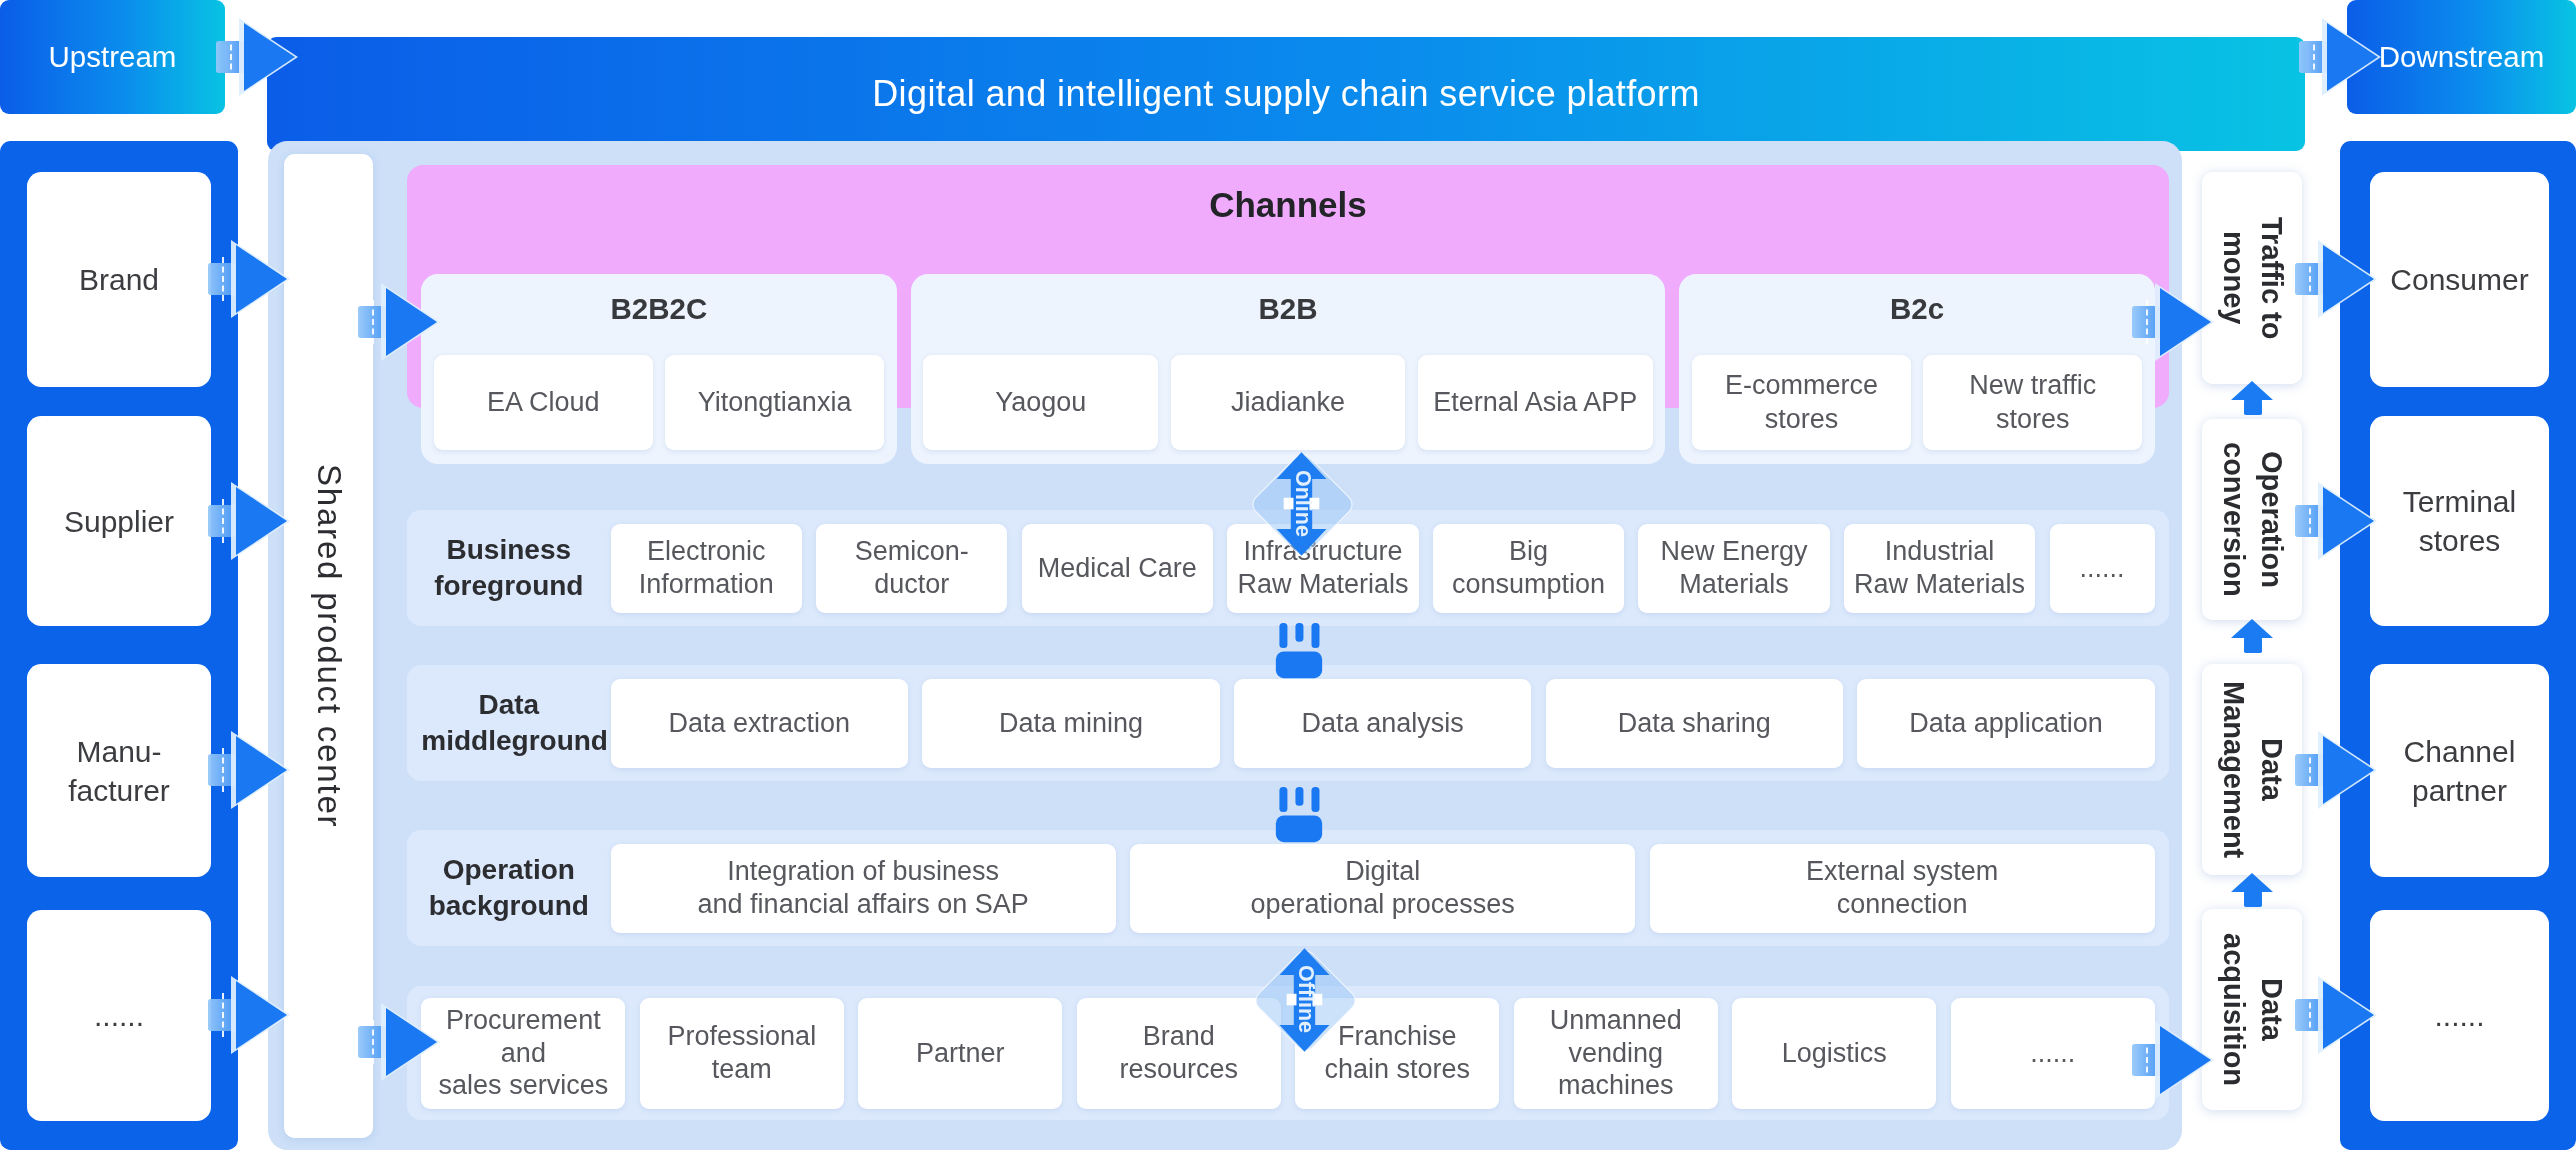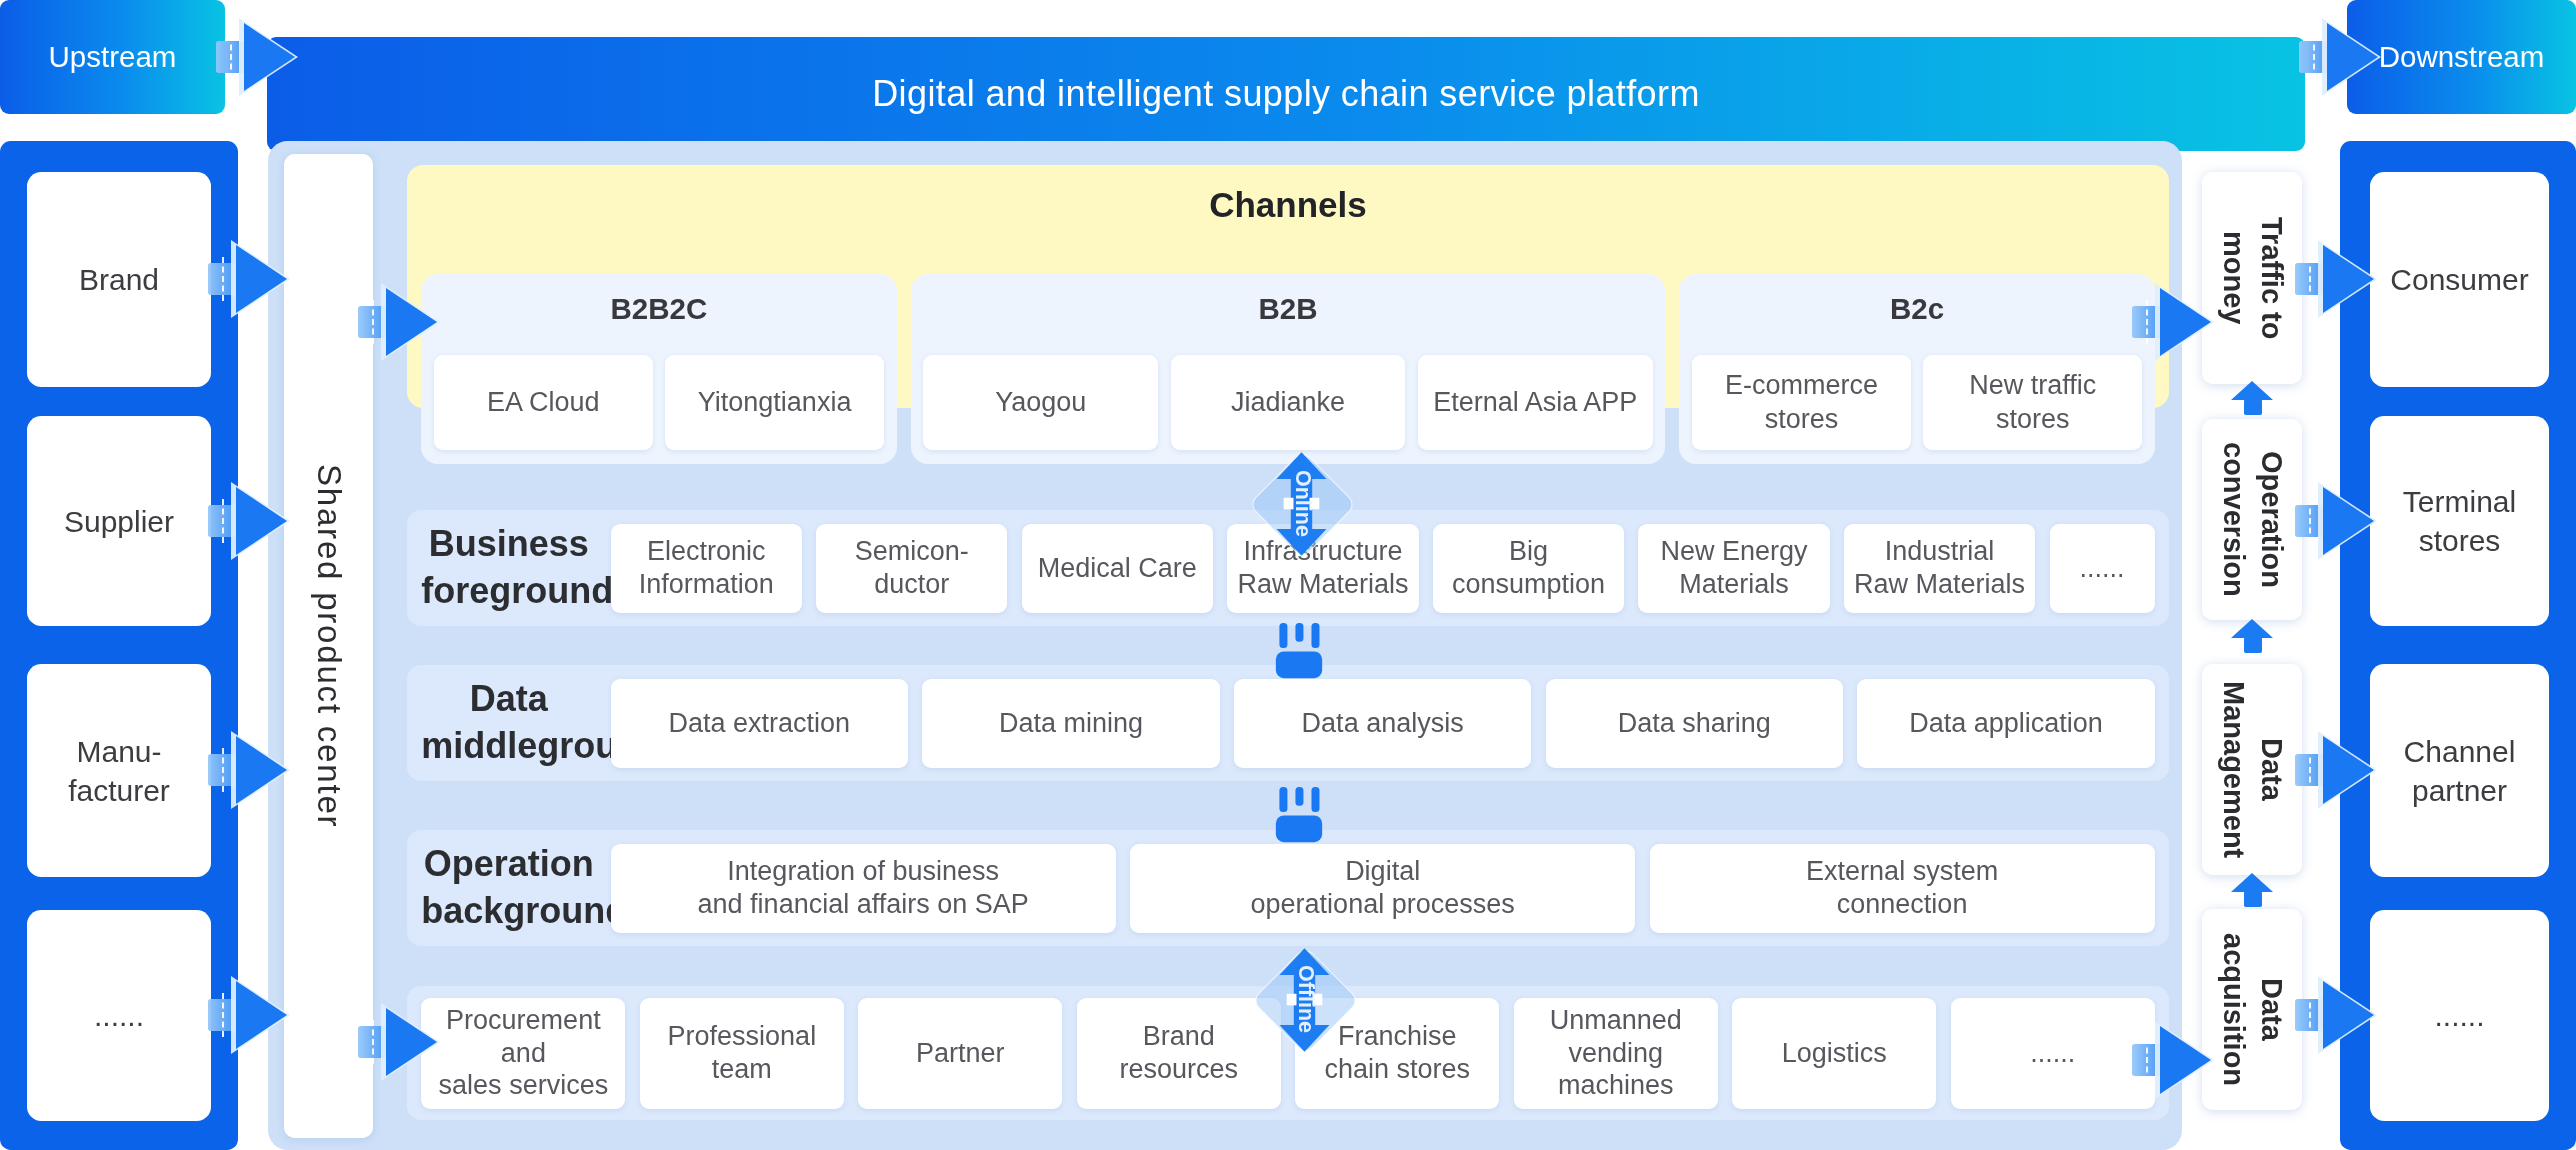--- a/index.html
+++ b/index.html
@@ -48,36 +48,36 @@
   
   .main-panel{position:absolute;left:268px;top:141px;width:1914px;height:1009px;
               background:#cde0f8;border-radius:19.7px;}
   .spc{position:absolute;left:284px;top:154px;width:89px;height:984px;background:#fff;
        border-radius:10.7px;display:flex;align-items:center;justify-content:center;z-index:3;
        box-shadow:0 1.8px 9px rgba(100,140,200,.2);}
   .spc span{writing-mode:vertical-rl;font-size:33px;font-weight:500;color:#2c2d31;letter-spacing:1.8px;}
 
   
   .channels{position:absolute;left:407px;top:165px;width:1762px;height:243px;
-            background:#fef9c3;border-radius:16px;z-index:2;}
+            background:#f0abfc;border-radius:16px;z-index:2;}
   .channels-title{position:absolute;top:19.7px;left:0;right:0;text-align:center;
             font-size:35px;font-weight:700;color:#232428;}
   .groups{position:absolute;left:14.3px;right:14.3px;top:109px;height:190px;display:flex;gap:14.3px;}
   .group{position:relative;background:#edf4fe;border-radius:17px;flex-basis:0;}
   .group-title{position:absolute;top:18px;left:0;right:0;text-align:center;
             font-size:29.5px;font-weight:600;color:#38393d;}
   .group-items{position:absolute;left:12.5px;right:12.5px;top:81px;height:95px;display:flex;gap:12.5px;}
   .gbox{flex:1;background:#fff;border-radius:9px;display:flex;align-items:center;justify-content:center;
         text-align:center;font-size:27px;color:#56585d;line-height:1.25;
         box-shadow:0 1.8px 5.4px rgba(120,150,200,.18);}
 
   
   .band{position:absolute;left:407px;width:1762px;background:#dce9fc;border-radius:14.3px;
         display:flex;align-items:center;gap:14.3px;padding:0 14.3px;box-sizing:border-box;z-index:2;}
-  .band-label{width:175px;flex:none;text-align:center;font-size:36px;font-weight:600;
+  .band-label{width:175px;flex:none;text-align:center;font-size:28px;font-weight:600;
         color:#2c2d31;line-height:1.3;}
   .wbox{flex:1;background:#fff;border-radius:9px;height:89px;display:flex;align-items:center;
         justify-content:center;text-align:center;font-size:27px;color:#56585d;line-height:1.22;
         box-shadow:0 1.8px 5.4px rgba(120,150,200,.18);}
   .band-bottom .wbox{height:111px;}
   .wbox.narrow{flex:.55;}
 
   
   .rail-box{position:absolute;left:2202px;width:100px;background:#fff;border-radius:10.7px;
         display:flex;align-items:center;justify-content:center;z-index:4;

